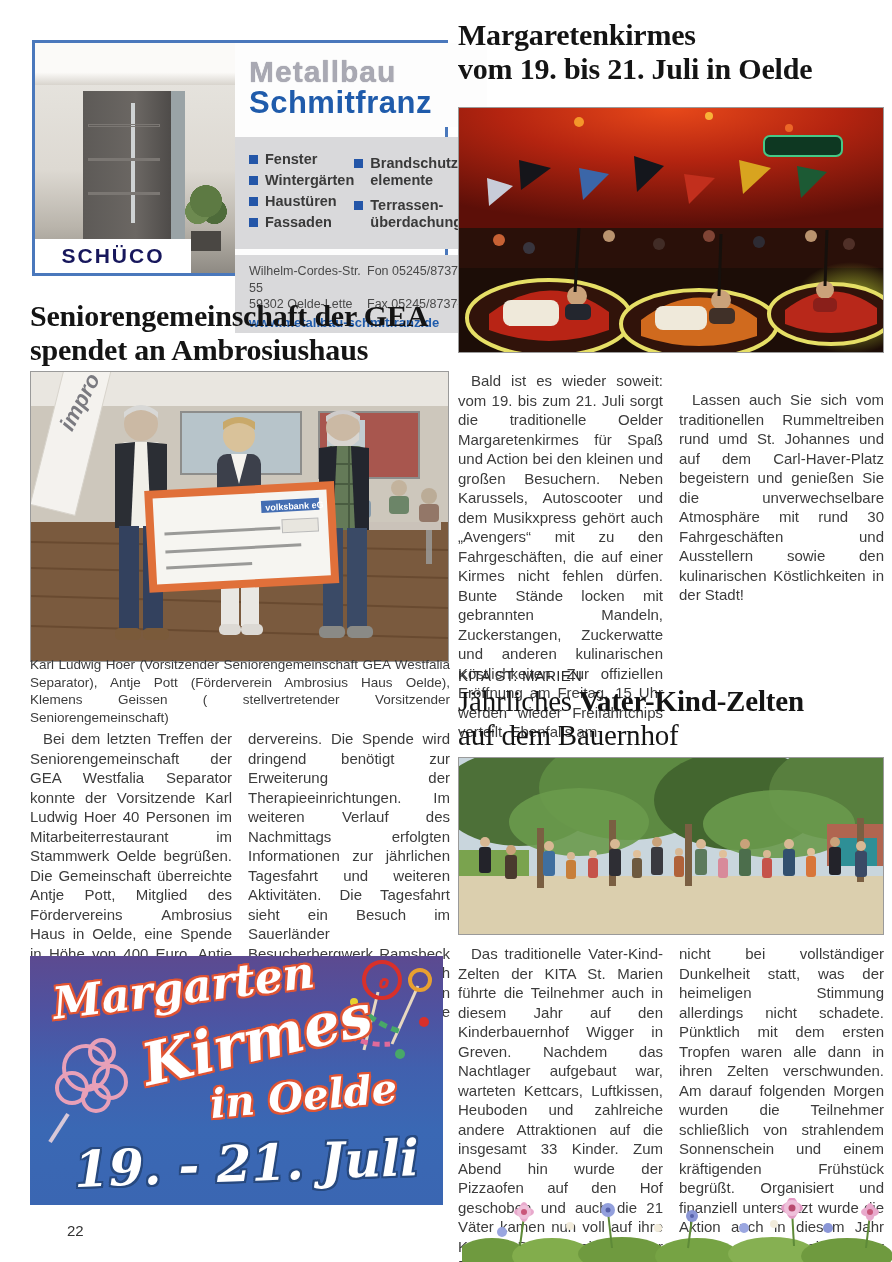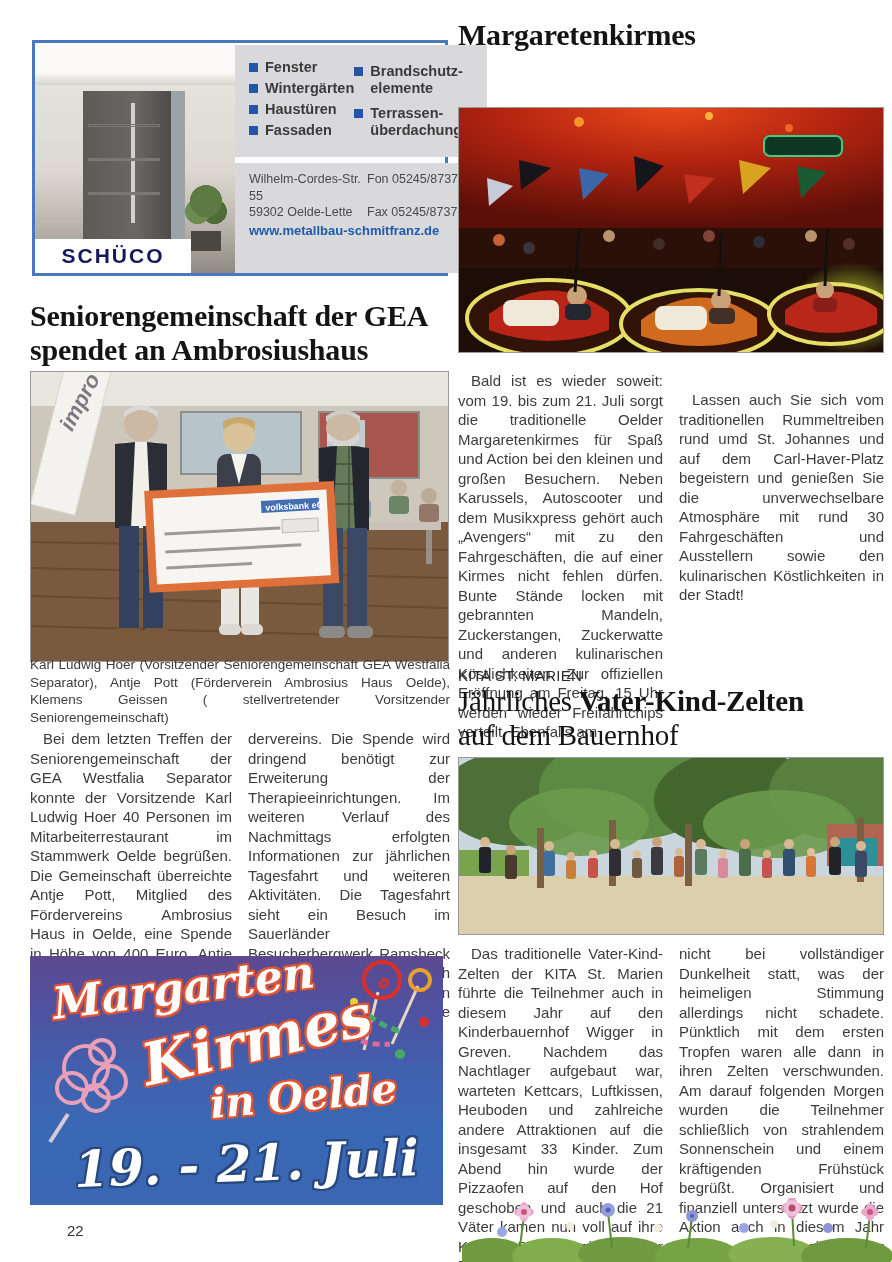--- a/index.html
+++ b/index.html
@@ -38,21 +38,21 @@
                        radial-gradient(circle at 70% 55%,#4e6b3a 0 30%,transparent 31%);}
   .ad-pot{position:absolute;right:14px;bottom:22px;width:30px;height:20px;background:#4a4743;}
   .schueco-bar{position:absolute;left:0;bottom:0;width:156px;height:34px;background:#ffffff;
                display:flex;align-items:center;justify-content:center;}
   .schueco{font-weight:bold;font-size:21px;letter-spacing:2px;color:#17175c;}
   .ad-right{flex:1;display:flex;flex-direction:column;}
   .ad-brand{padding:14px 10px 8px 14px;background:#fdfdfd;}
   .brand-top{font-size:30px;line-height:30px;font-weight:bold;letter-spacing:1px;
              color:#a9a9b3;text-shadow:0 0 1px #8a8a94;}
   .brand-bottom{font-size:31px;line-height:32px;font-weight:bold;letter-spacing:0.5px;color:#1f5bab;}
-  .ad-services{background:#d9d9db;margin:2px 0 0 0;padding:10px 8px 10px 14px;display:flex;}
+  .ad-services{background:#d9d9db;margin:10px 0 0 0;padding:10px 8px 10px 14px;display:flex;}
   .svc-col{flex:1;}
   .svc-item{display:flex;align-items:flex-start;margin:4px 0;font-size:14.5px;line-height:17px;
             font-weight:bold;color:#3a3a3a;}
   .svc-item.ml{margin:8px 0;}
   .bullet{flex:0 0 9px;width:9px;height:9px;background:#2456a8;margin:4px 7px 0 0;}
   .pre{white-space:pre-line;}
   .ad-address{background:#d9d9db;margin-top:6px;padding:8px 8px 2px 14px;font-size:12.5px;
               line-height:16.5px;color:#4a4a4a;flex:1;}
   .addr-row{display:flex;}
   .addr-row .al{flex:0 0 118px;}
@@ -81,20 +81,24 @@
     <div class="ad-photo">
       <div class="ad-overhang"></div>
       <div class="ad-door"></div>
       <div class="ad-plant"></div>
       <div class="ad-pot"></div>
       <div class="schueco-bar">
         <span class="schueco">SCHÜCO</span>
       </div>
     </div>
     <div class="ad-right">
+      <div class="ad-brand">
+        <div class="brand-top">Metallbau</div>
+        <div class="brand-bottom">Schmitfranz</div>
+      </div>
       <div class="ad-services">
         <div class="svc-col">
           <div class="svc-item">
               <span class="bullet"></span>
               <span>Fenster</span>
             </div>
           <div class="svc-item">
               <span class="bullet"></span>
               <span>Wintergärten</span>
             </div>
@@ -129,20 +133,21 @@
           <span class="al">59302 Oelde-Lette</span>
           <span>Fax 05245/8737-10</span>
         </div>
         <div class="website">www.metallbau-schmitfranz.de</div>
       </div>
     </div>
   </div>
 
   <div class="abs headline" style="left:458px;top:18px;width:430px;">
     <div>Margaretenkirmes</div>
+    <div>vom 19. bis 21. Juli in Oelde</div>
   </div>
 
   <div class="abs photo" style="left:458px;top:107px;width:426px;height:246px;">
     <svg width="424" height="244" viewBox="0 0 424 244">
       <defs>
         <radialGradient id="ceil" cx="50%" cy="0%" r="90%">
           <stop offset="0%" stop-color="#e8491a"></stop>
             <stop offset="45%" stop-color="#b42410"></stop>
             <stop offset="100%" stop-color="#5c0f08"></stop>
         </radialGradient>

